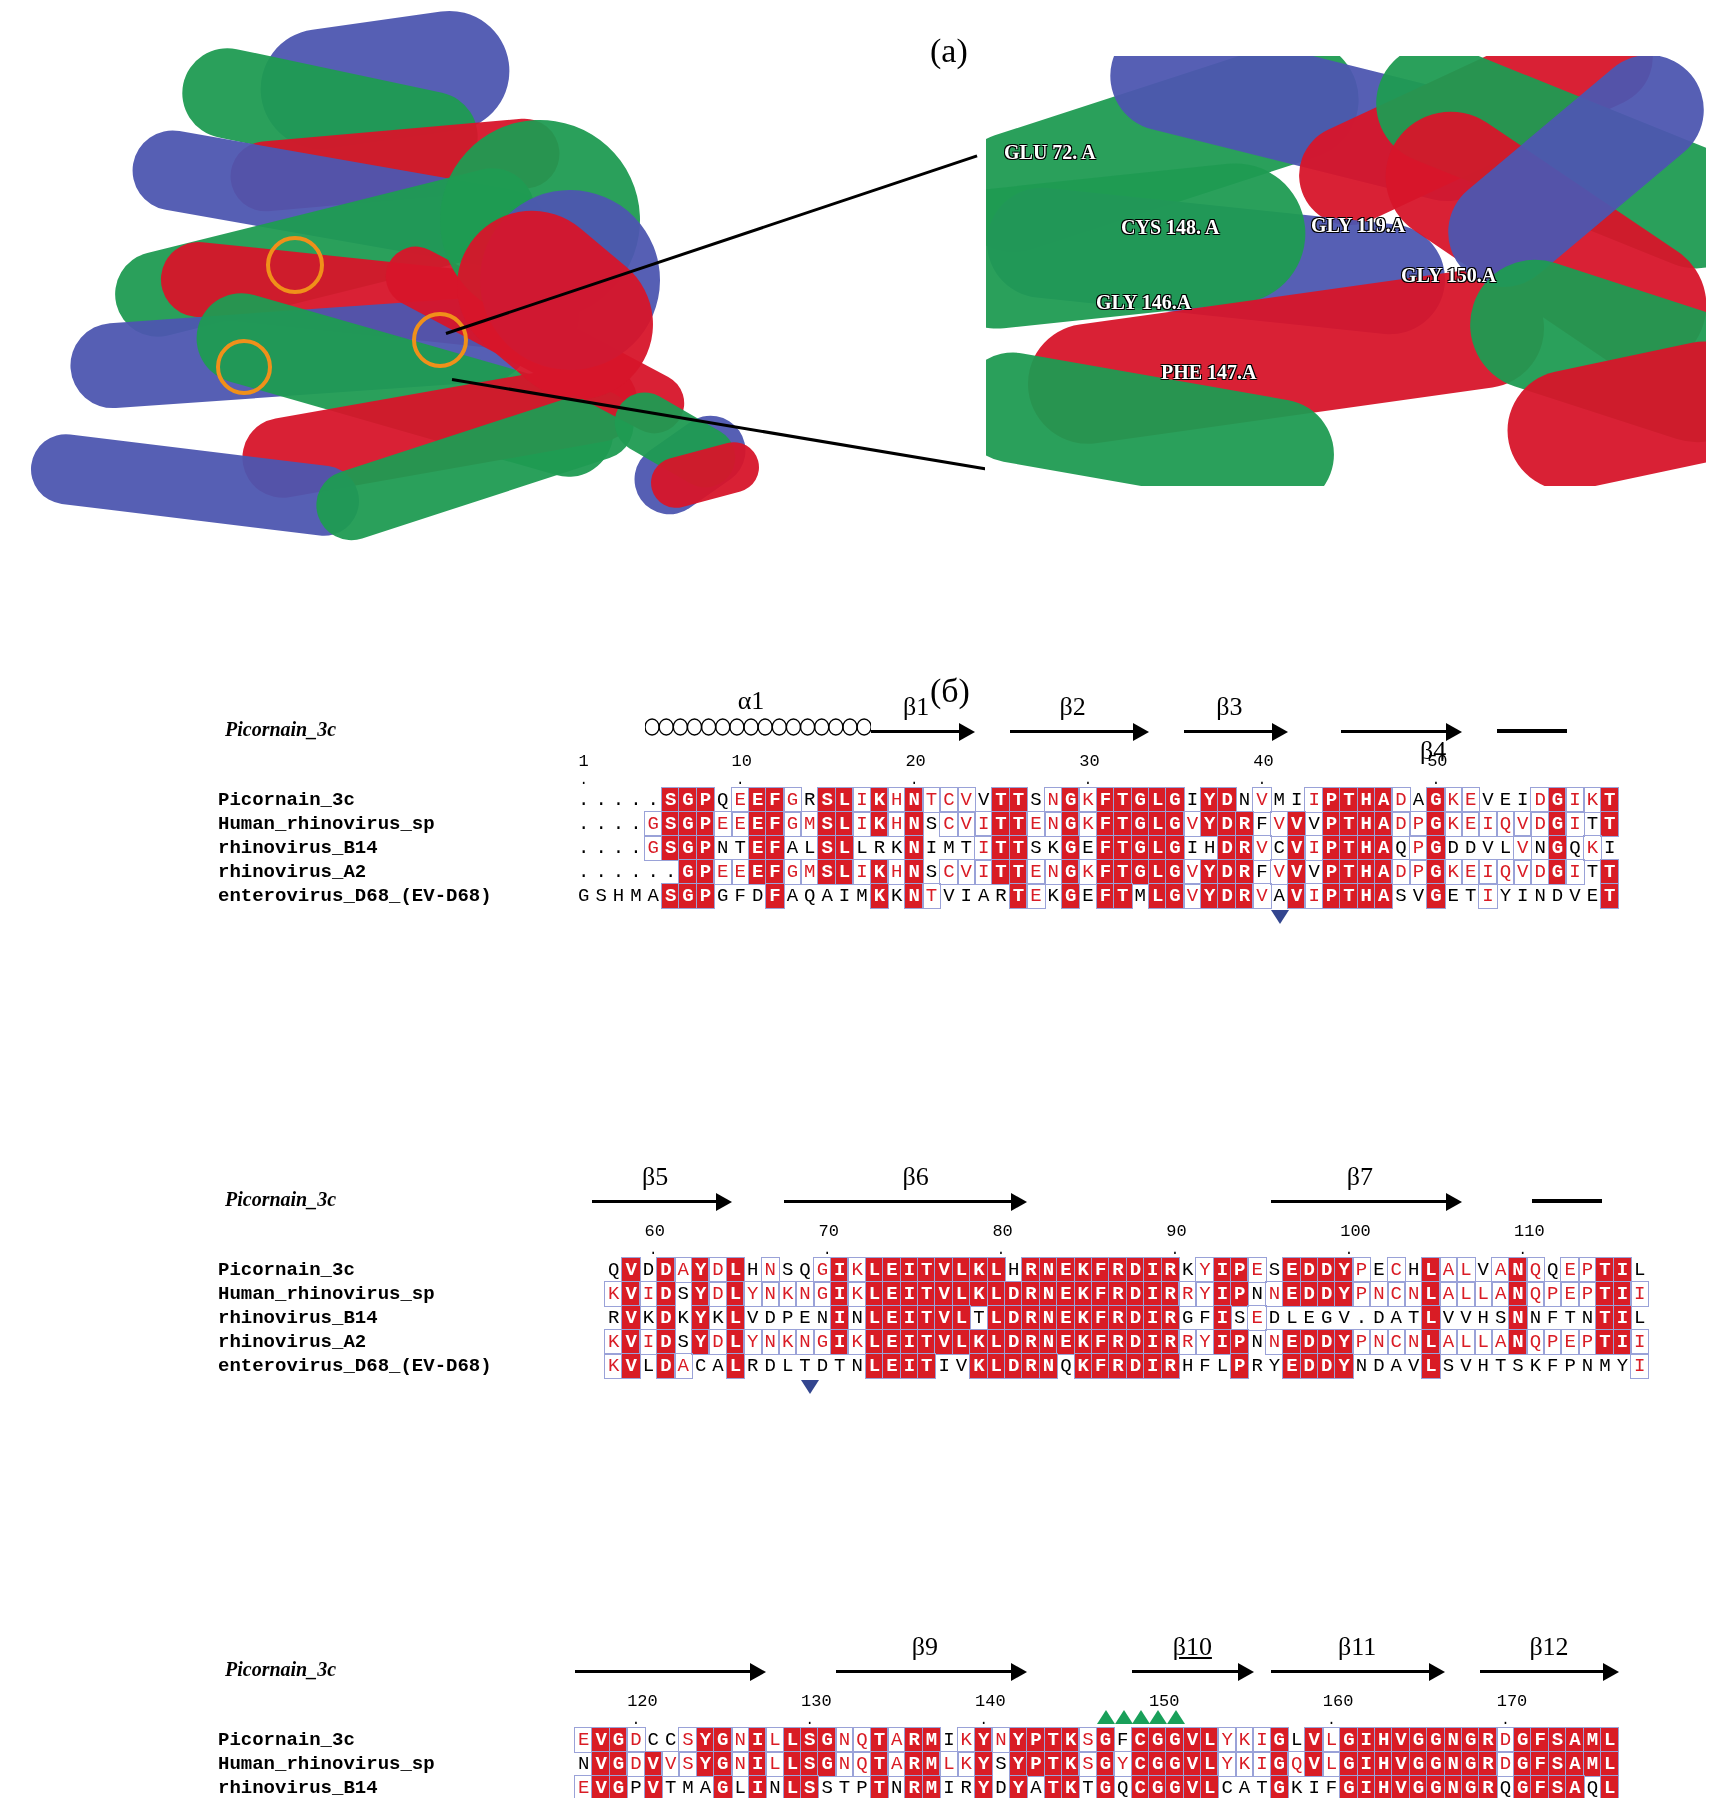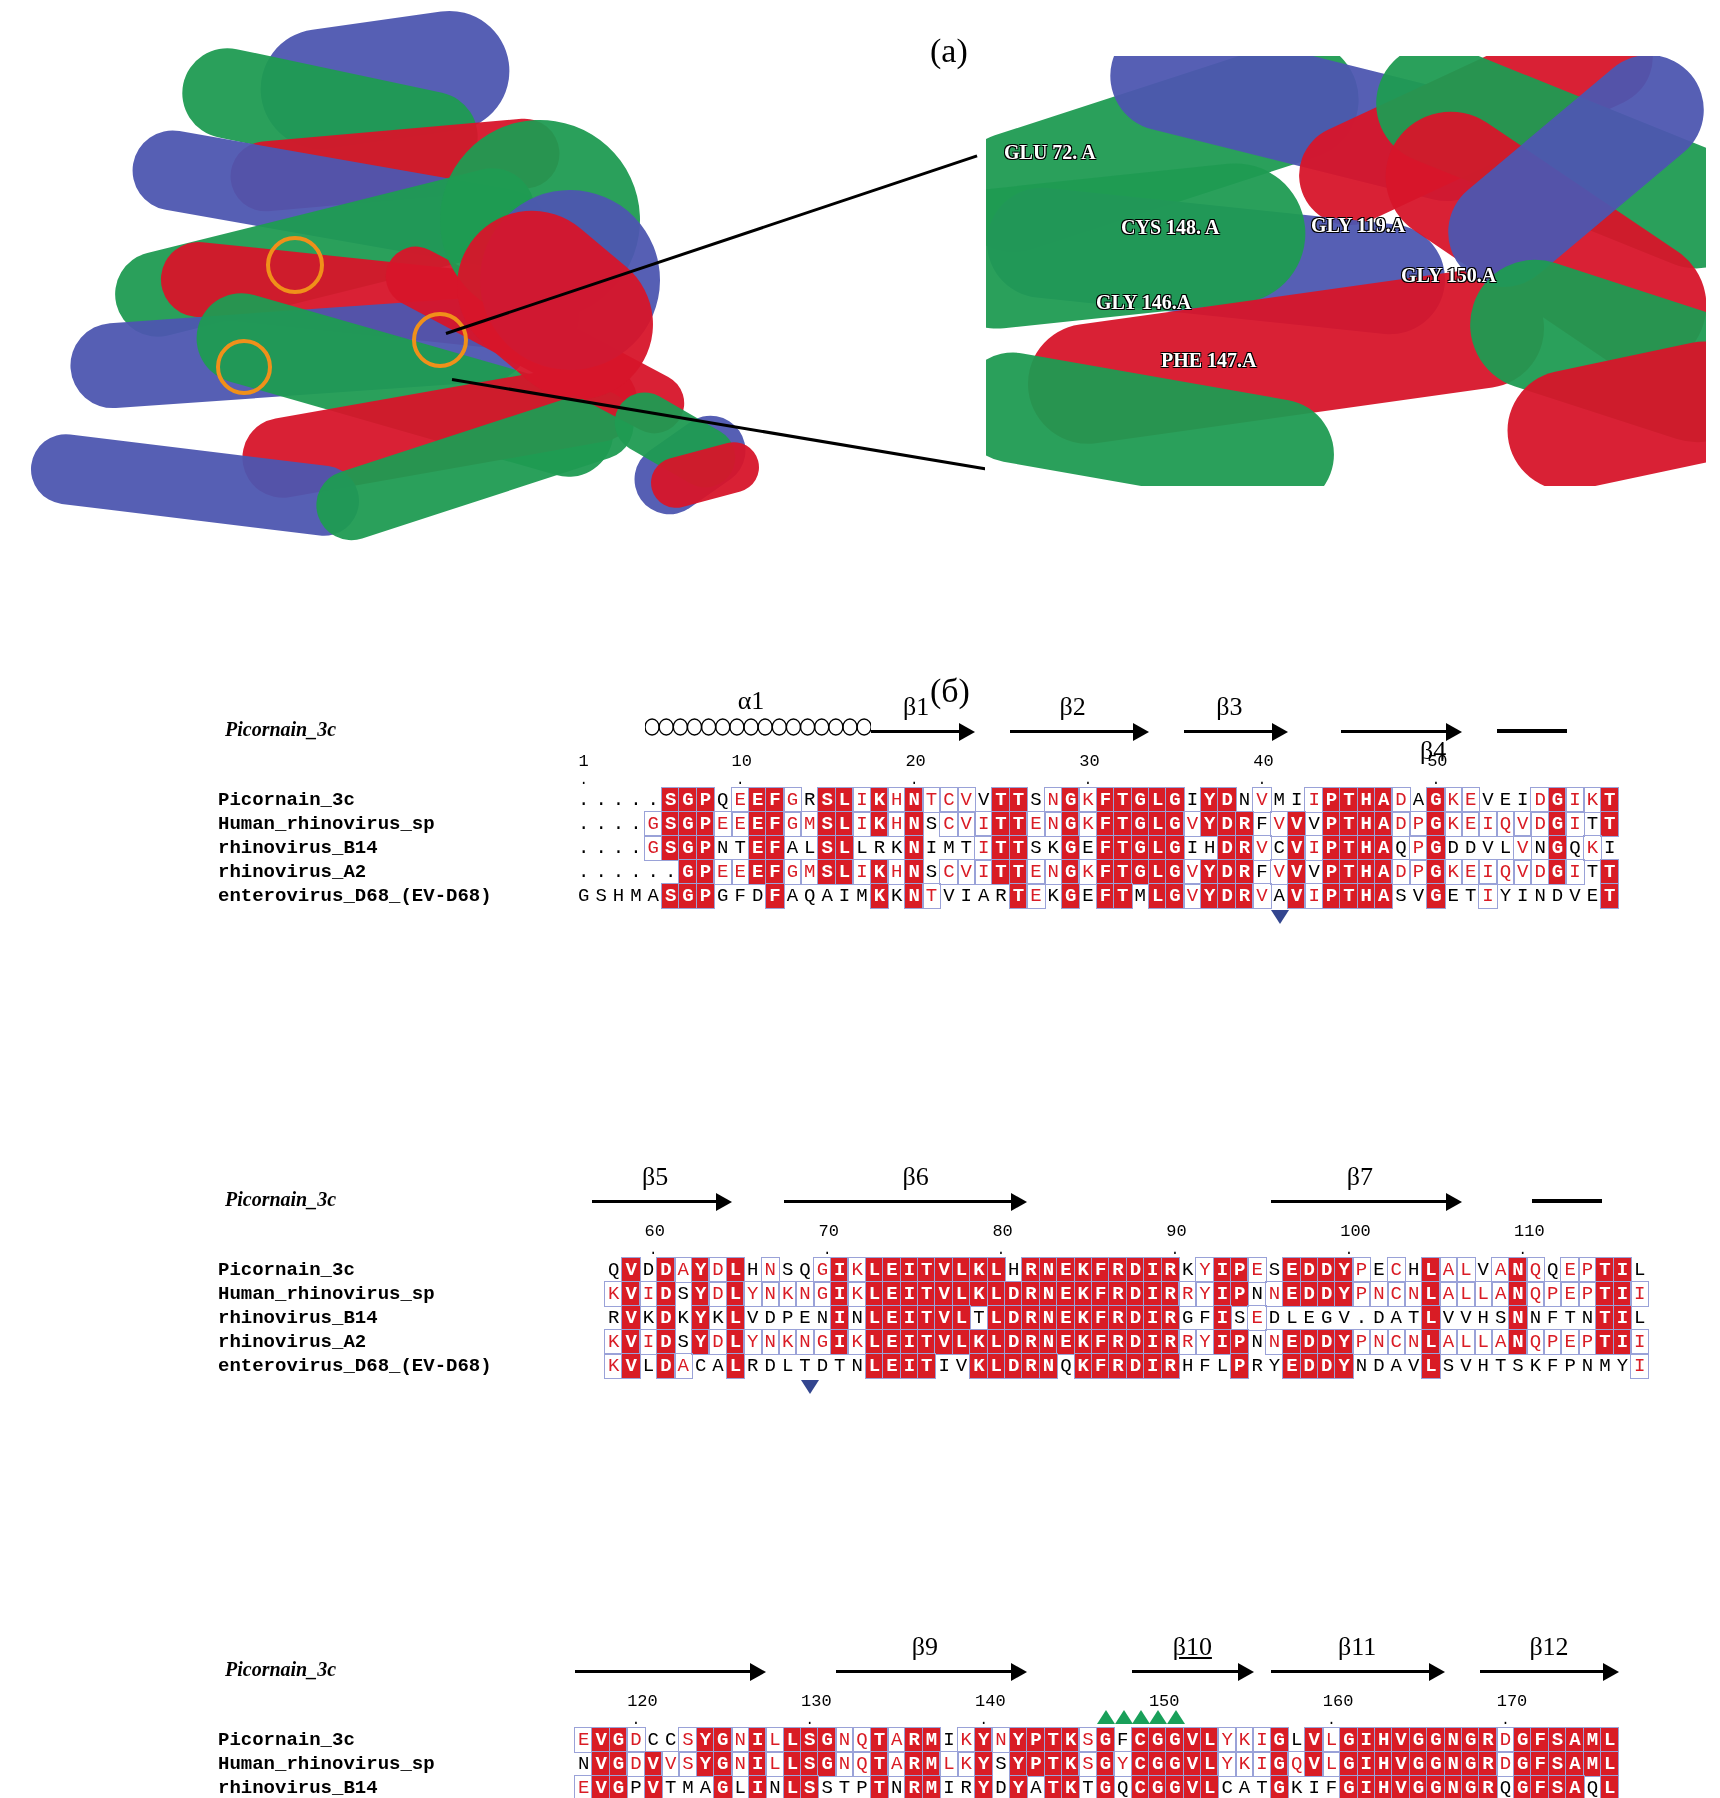--- a/index.html
+++ b/index.html
@@ -97,21 +97,21 @@
     <div class="rb blue" style="left:440px;top:60px;width:300px;height:110px;border-radius:55px;transform:rotate(-40deg);"></div>
     <div class="rb green" style="left:480px;top:230px;width:300px;height:130px;border-radius:65px;transform:rotate(18deg);"></div>
     <div class="rb red" style="left:520px;top:300px;width:260px;height:120px;border-radius:60px;transform:rotate(-12deg);"></div>
     <div class="rb green" style="left:-30px;top:320px;width:380px;height:110px;border-radius:55px;transform:rotate(10deg);"></div>
 
     <div class="zlabel" style="left:18px;top:85px;text-align:center;">GLU 72. A</div>
     <div class="zlabel" style="left:135px;top:160px;">CYS 148. A</div>
     <div class="zlabel" style="left:325px;top:158px;">GLY 119.A</div>
     <div class="zlabel" style="left:415px;top:208px;">GLY 150.A</div>
     <div class="zlabel" style="left:110px;top:235px;">GLY 146.A</div>
-    <div class="zlabel" style="left:175px;top:293px;text-align:right;">PHE 147.A</div>
+    <div class="zlabel" style="left:175px;top:305px;text-align:right;">PHE 147.A</div>
   </div>
 </div>
 
 <div class="panel-label" id="label-b">(б)</div>
 
 <div id="panel-b">
   <div id="alignment-root">
       <div class="block" style="top: 0px;">
         <div class="helix" style="left: 644.6px; top: 28px; width: 226.2px;"><svg width="226.2" height="18" viewBox="0 0 226.2 18">
             <ellipse cx="7.06875" cy="9" rx="7.06875" ry="8" fill="none" stroke="#000" stroke-width="1.4"></ellipse>

